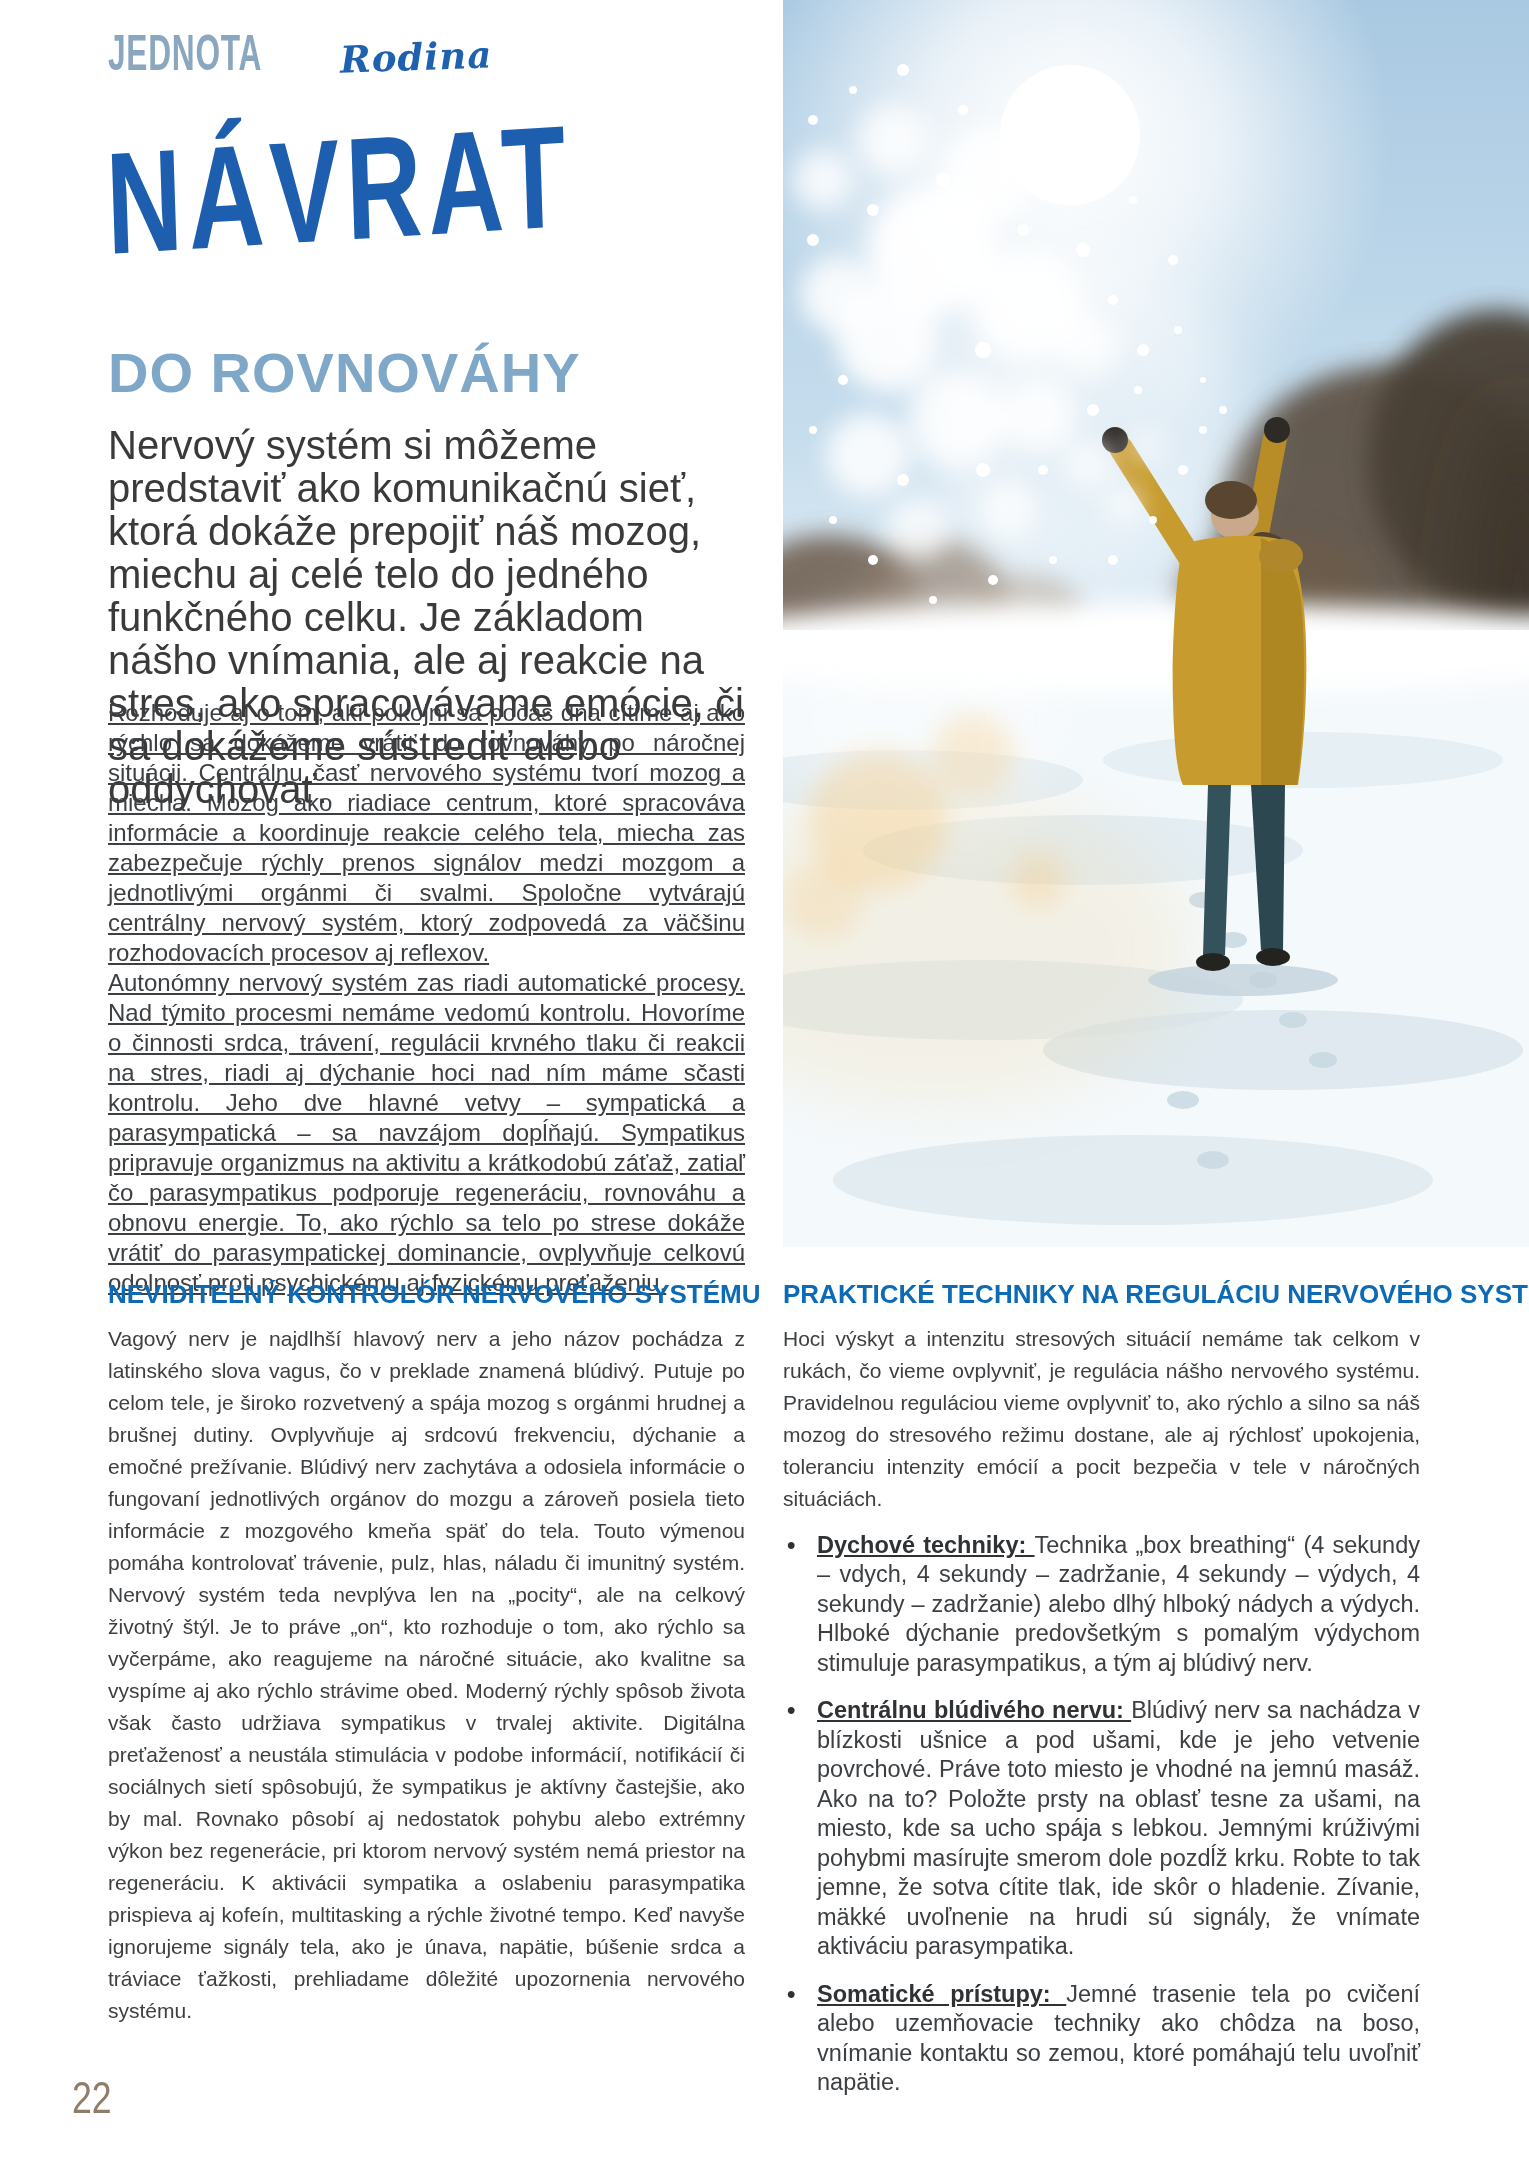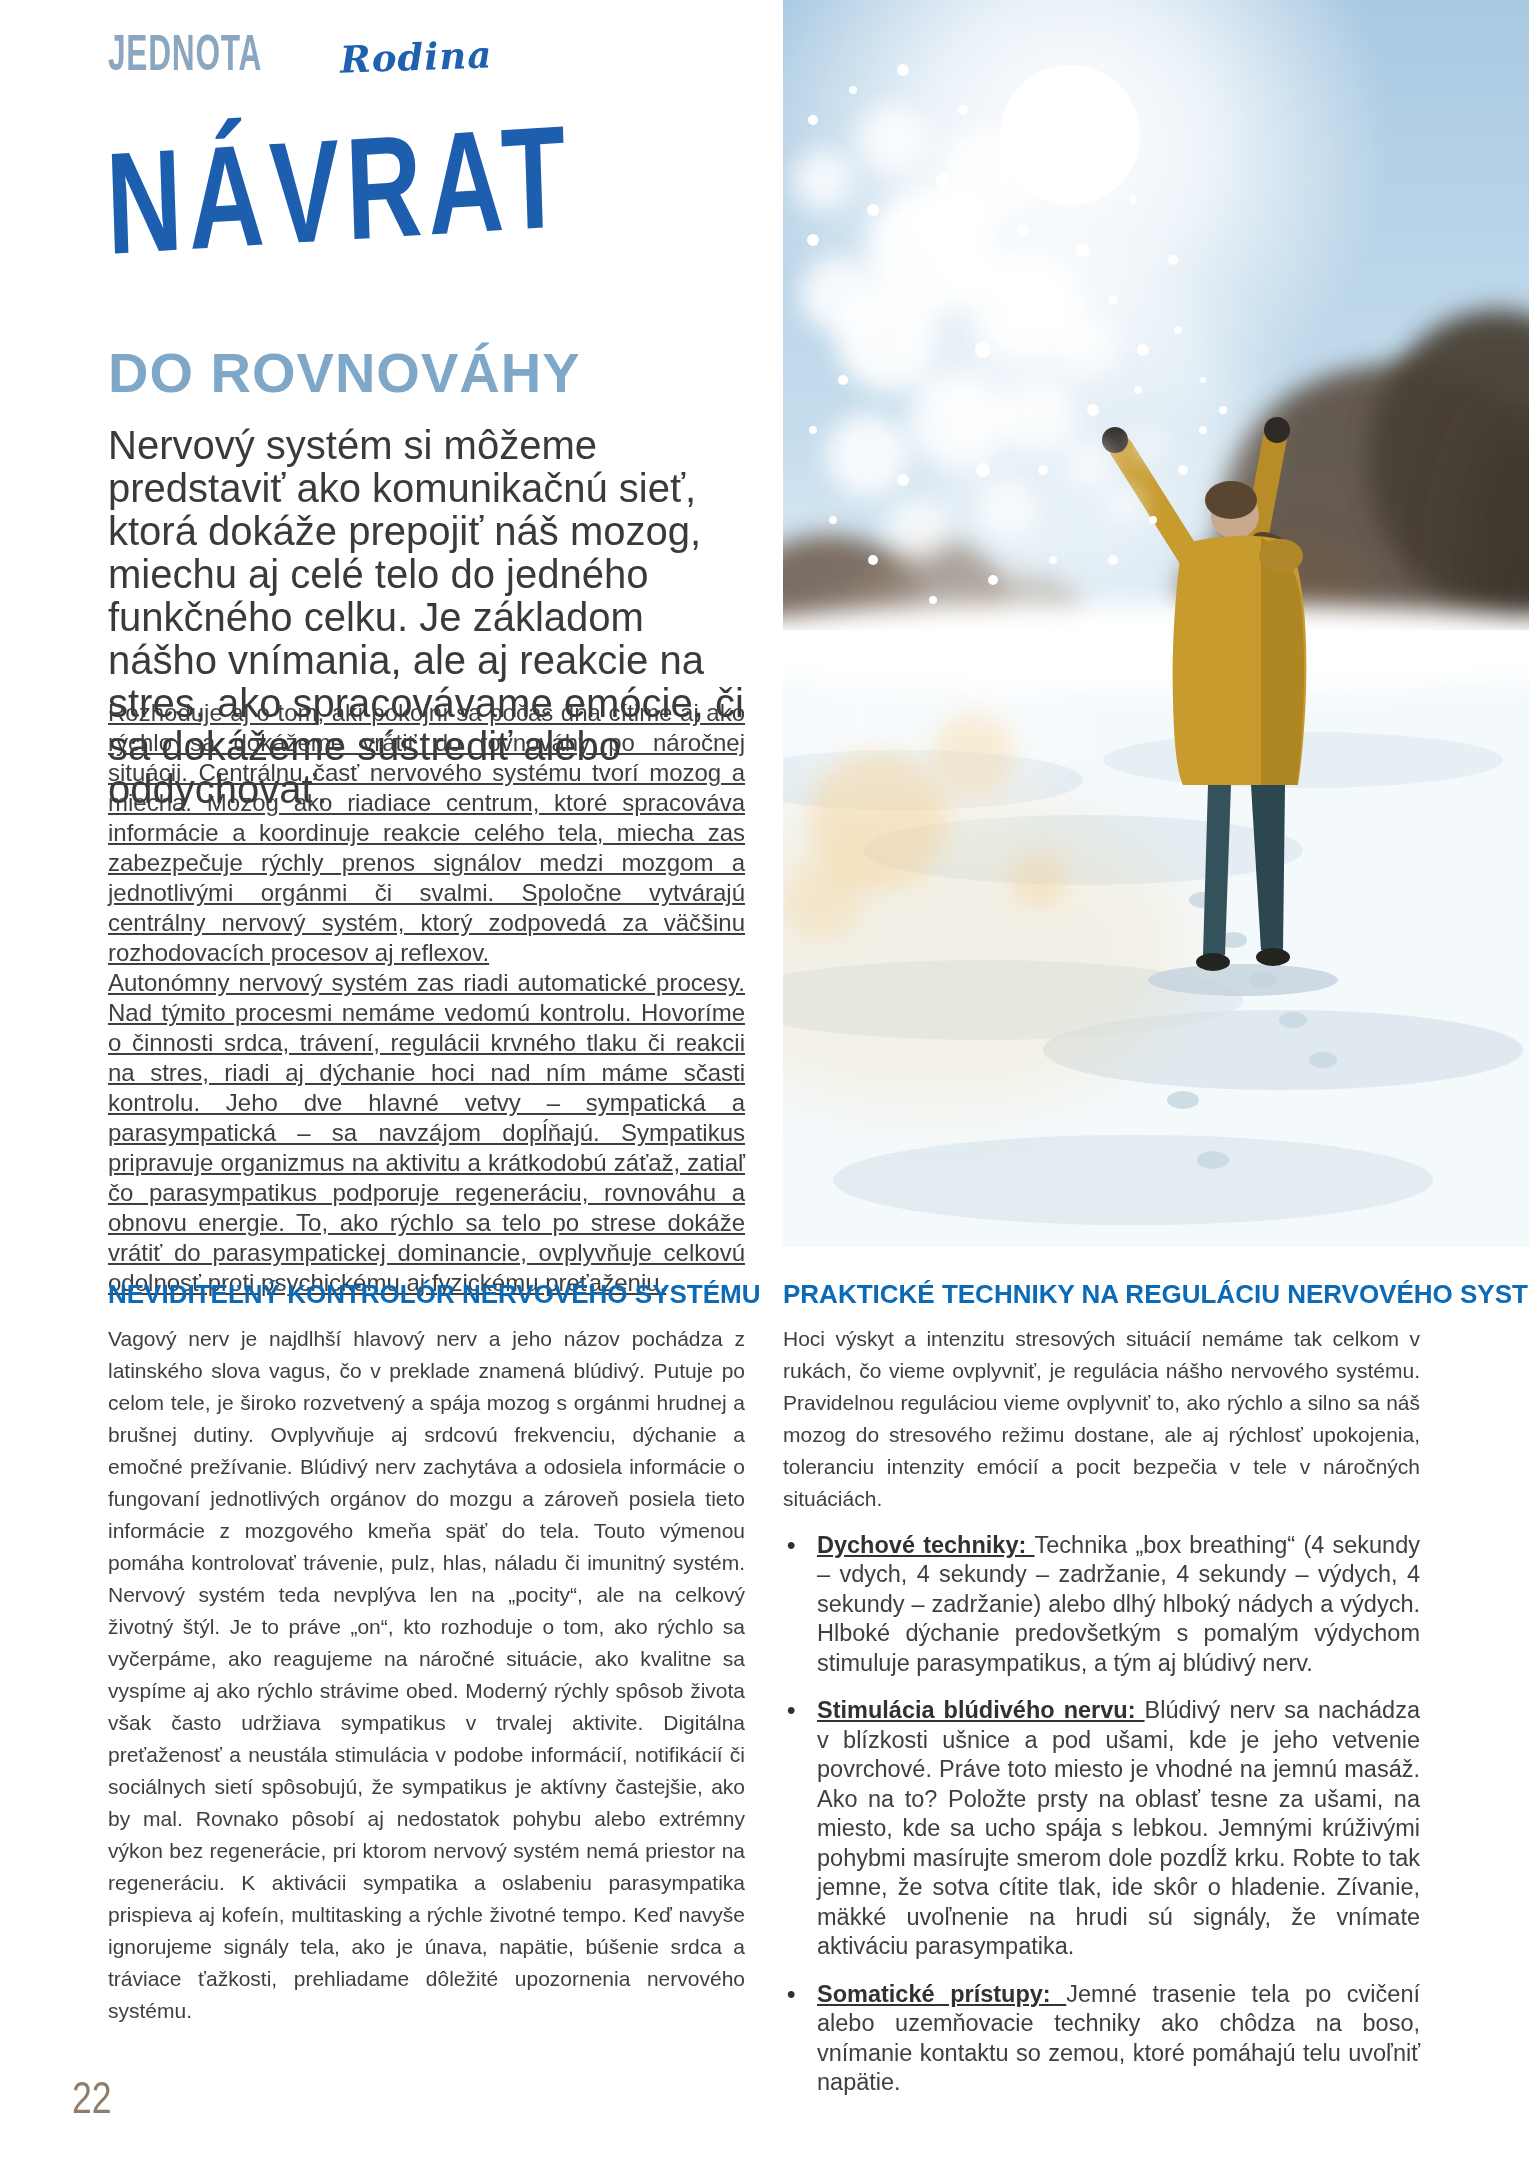--- a/index.html
+++ b/index.html
@@ -240,21 +240,21 @@
     <h2 class="section-heading">PRAKTICKÉ TECHNIKY NA REGULÁCIU NERVOVÉHO SYSTÉMU</h2>
     <p class="section-intro">Hoci výskyt a intenzitu stresových situácií nemáme tak celkom v rukách, čo vieme ovplyvniť, je regulácia nášho nervového systému. Pravidelnou reguláciou vieme ovplyvniť to, ako rýchlo a silno sa náš mozog do stresového režimu dostane, ale aj rýchlosť upokojenia, toleranciu intenzity emócií a pocit bezpečia v tele v náročných situáciách.</p>
     <ul class="bullets">
       <li>
         <span class="marker">•</span>
         <span class="bullet-lead">Dychové techniky: </span>
         <span>Technika „box breathing“ (4 sekundy – vdych, 4 sekundy – zadržanie, 4 sekundy – výdych, 4 sekundy – zadržanie) alebo dlhý hlboký nádych a výdych. Hlboké dýchanie predovšetkým s pomalým výdychom stimuluje parasympatikus, a tým aj blúdivý nerv.</span>
       </li>
       <li>
         <span class="marker">•</span>
-        <span class="bullet-lead">Stimulácia blúdivého nervu: </span>
+        <span class="bullet-lead">Centrálnu blúdivého nervu: </span>
         <span>Blúdivý nerv sa nachádza v blízkosti ušnice a pod ušami, kde je jeho vetvenie povrchové. Práve toto miesto je vhodné na jemnú masáž. Ako na to? Položte prsty na oblasť tesne za ušami, na miesto, kde sa ucho spája s lebkou. Jemnými krúživými pohybmi masírujte smerom dole pozdĺž krku. Robte to tak jemne, že sotva cítite tlak, ide skôr o hladenie. Zívanie, mäkké uvoľnenie na hrudi sú signály, že vnímate aktiváciu parasympatika.</span>
       </li>
       <li>
         <span class="marker">•</span>
         <span class="bullet-lead">Somatické prístupy: </span>
         <span>Jemné trasenie tela po cvičení alebo uzemňovacie techniky ako chôdza na boso, vnímanie kontaktu so zemou, ktoré pomáhajú telu uvoľniť napätie.</span>
       </li>
     </ul>
   </div>
 

